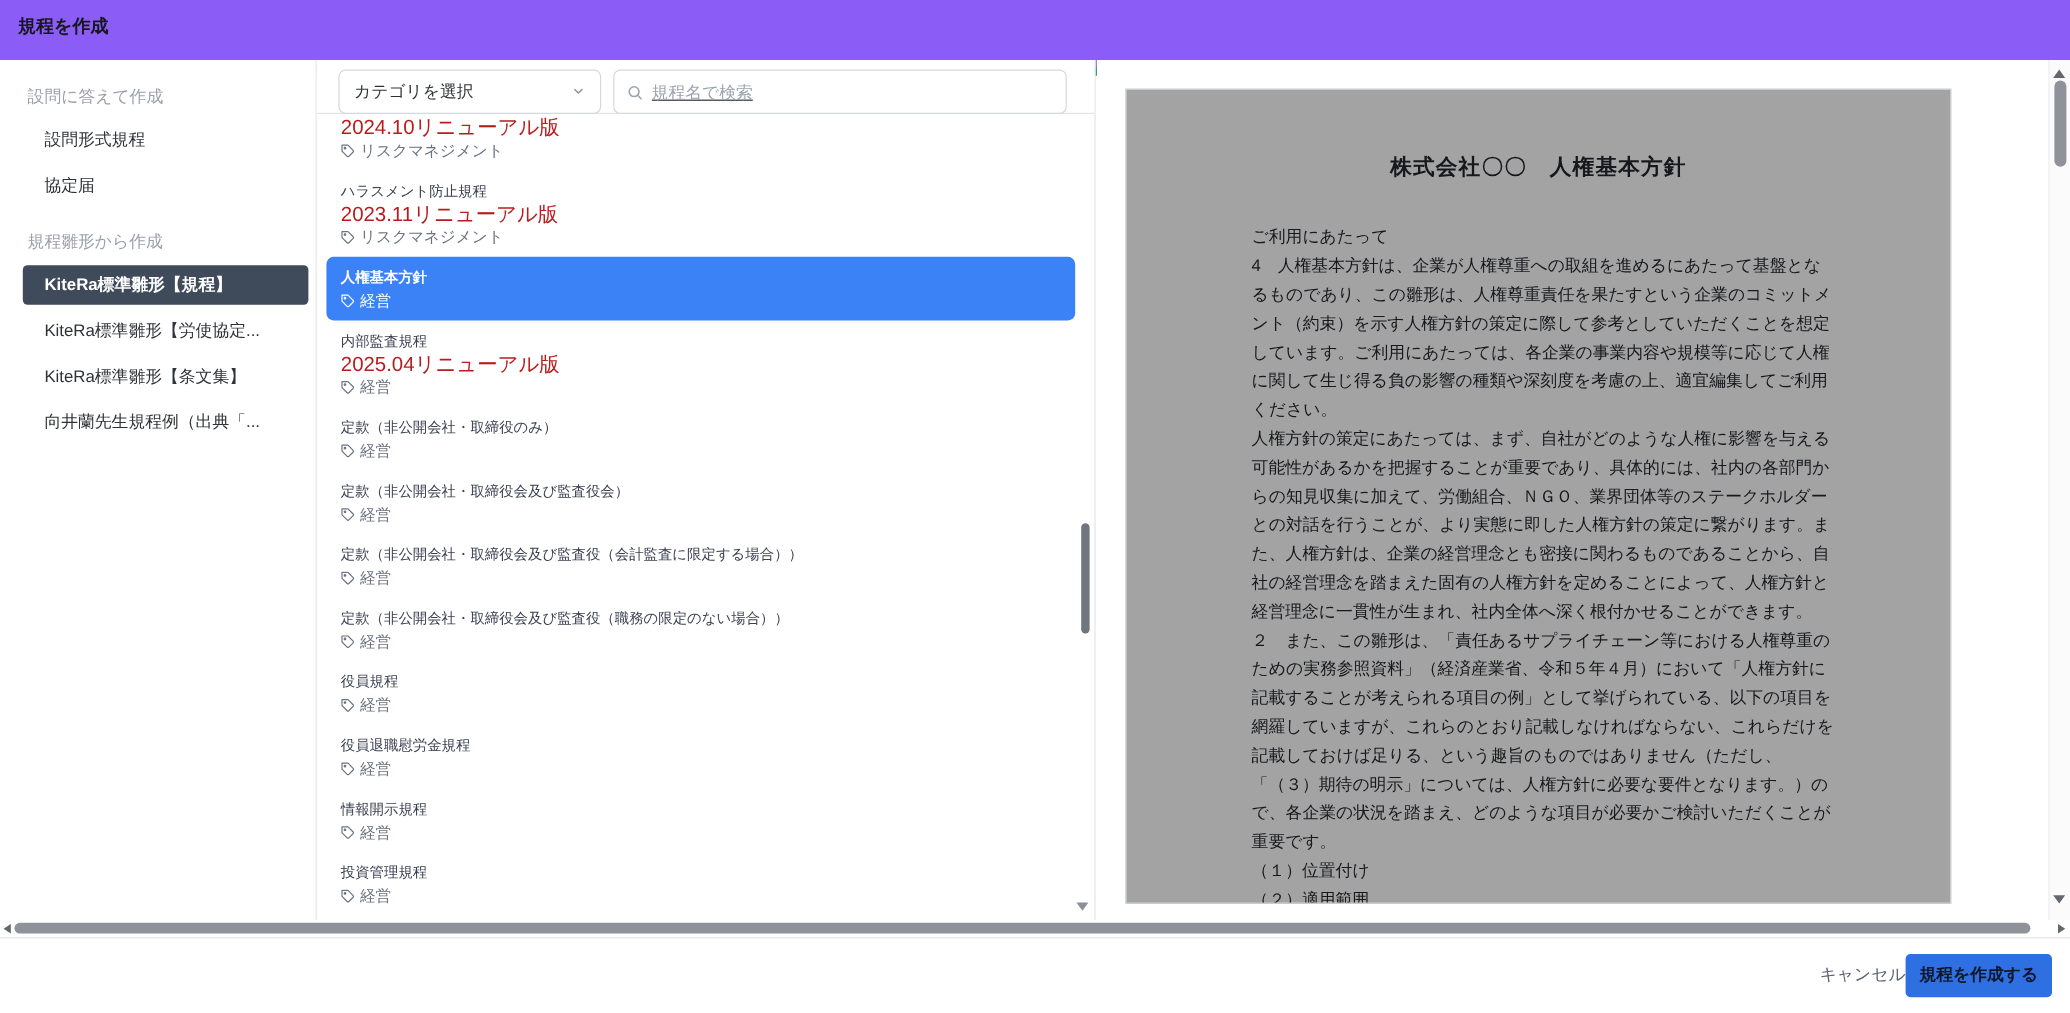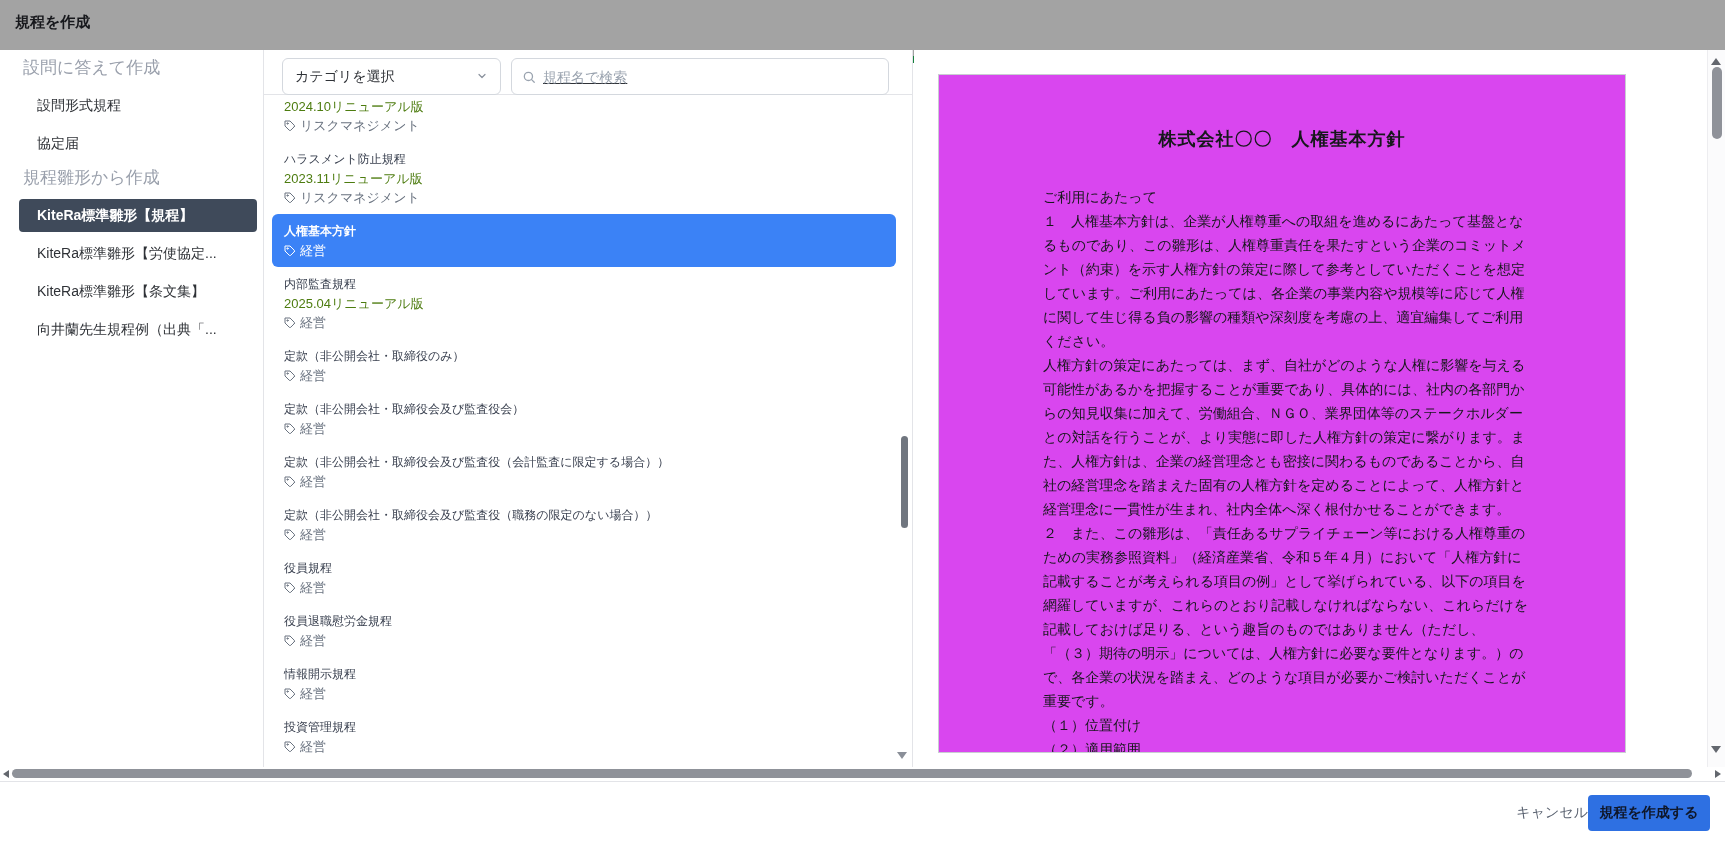--- a/index.html
+++ b/index.html
@@ -2,28 +2,28 @@
 <html><head>
 <meta charset="utf-8">
 <style>
   * { box-sizing: border-box; margin: 0; padding: 0; }
   html,body { width:1725px; height:844px; overflow:hidden; }
   body {
     font-family: "Liberation Sans", "DejaVu Sans", sans-serif;
     background:#fff; color:#2f3237; position:relative;
   }
   
-  .app-header { position:absolute; top:0; left:0; right:0; height:63px; background:#a3a3a3;
+  .app-header { position:absolute; top:0; left:0; right:0; height:63px; background:#8b5cf6;
     border-bottom:7px solid #15803d; }
   .app-header .title { position:absolute; left:15px; top:13px; font-size:15px; font-weight:bold; color:#17181c; }
 
   
   .sidebar { position:absolute; top:50px; left:0; width:264px; bottom:77px; background:#fff;
     border-right:1px solid #e3e4e8; overflow:hidden; }
-  .side-section-label { margin:6px 6px 10px 23px; font-size:17px; color:#9aa0ac; }
+  .side-section-label { margin:22px 6px 10px 23px; font-size:14px; color:#9aa0ac; }
   .side-item { margin:5px 6px 5px 19px; padding:7px 18px; font-size:14px; color:#2f3237;
     border-radius:4px; line-height:19px; white-space:nowrap; overflow:hidden; cursor:pointer; }
   .side-item.selected { background:#3f4a5a; color:#fff; font-weight:bold; }
 
   
   .middle { position:absolute; top:50px; left:264px; width:649px; bottom:77px; background:#fff;
     border-right:1px solid #e3e4e8; }
   .toolbar { position:absolute; top:0; left:0; right:0; height:45px; border-bottom:1px solid #e3e4e8;
     display:flex; align-items:flex-start; gap:10px; padding:8px 18px; background:#fff; z-index:3; }
   .cat-select { width:219px; height:37px; border:1px solid #d4d8de; border-radius:6px;
@@ -32,39 +32,39 @@
   .search-box { flex:1; max-width:378px; height:37px; border:1px solid #d4d8de; border-radius:6px;
     display:flex; align-items:center; padding:0 10px; gap:7px; background:#fff; }
   .search-box input { border:none; outline:none; font-size:14px; flex:1; color:#2f3237;
     font-family:"Liberation Sans","DejaVu Sans",sans-serif; background:transparent;text-decoration:underline; }
   .search-box input::placeholder { color:#9aa3af; }
 
   .reg-list { position:absolute; top:45px; left:0; right:0; bottom:0; overflow:hidden; }
   .reg-item { margin:0 16px 0 8px; padding:7px 14px 7px 12px; border-radius:6px; cursor:pointer; }
   .reg-item.clipped { margin-top:-5px; }
   .reg-item .r-title { font-size:12px; line-height:20px; color:#3a4150; white-space:nowrap; }
-  .reg-item .r-sub   { font-size:13px; line-height:19px; color:#4d7c0f; }
+  .reg-item .r-sub   { font-size:17px; line-height:19px; color:#b91c1c; }
   .reg-item .r-tag   { font-size:13px; line-height:19px; color:#6a7380; display:flex; align-items:center; gap:4px; }
   .reg-item .r-tag svg { flex:0 0 auto; }
   .reg-item.selected { background:#3b82f6; }
   .reg-item.selected .r-title { color:#ffffff; font-weight:bold; }
   .reg-item.selected .r-sub, .reg-item.selected .r-tag { color:#fff; }
 
   
   .mscroll-up   { position:absolute; right:5px; top:14px;   width:0; height:0;
     border-left:5px solid transparent; border-right:5px solid transparent; border-bottom:7px solid #8a8f98; }
   .mscroll-down { position:absolute; right:5px; bottom:8px; width:0; height:0;
     border-left:5px solid transparent; border-right:5px solid transparent; border-top:7px solid #8a8f98; }
   .mscroll-thumb { position:absolute; right:4px; top:386px; width:7px; height:92px;
     background:#70767f; border-radius:4px; }
 
   
   .preview { position:absolute; top:50px; left:914px; right:0; bottom:77px; background:#fff; overflow:hidden; }
   .doc-page { position:absolute; left:24px; top:24px; width:688px; height:679px;
-    border:1px solid #c9cdd2; background:#d946ef; overflow:hidden; }
+    border:1px solid #c9cdd2; background:#a3a3a3; overflow:hidden; }
   .doc-title { margin-top:52px; text-align:center; font-size:18px; font-weight:bold; color:#17181c;
     letter-spacing:1px; }
   .doc-body { margin:34px 88px 4px 104px; font-size:14px; line-height:24px; color:#17181c; }
   .doc-line { white-space:pre; }
 
   
   .vscroll { position:absolute; right:0; top:0; bottom:0; width:18px; background:#fbfbfc;
     border-left:1px solid #ededf0; }
   .vscroll-up   { position:absolute; right:4px; top:8px; width:0; height:0;
     border-left:5px solid transparent; border-right:5px solid transparent; border-bottom:7px solid #63676e; }
@@ -294,21 +294,21 @@
   <div class="mscroll-thumb"></div>
   <div class="mscroll-down"></div>
 </div>
 
 <div class="preview">
   <div class="doc-page">
     <div class="doc-title">株式会社〇〇　人権基本方針</div>
     <div class="doc-body" id="doc-body-root">
   <div class="doc-line">ご利用にあたって</div>
 
-  <div class="doc-line">１　人権基本方針は、企業が人権尊重への取組を進めるにあたって基盤とな</div>
+  <div class="doc-line">4　人権基本方針は、企業が人権尊重への取組を進めるにあたって基盤とな</div>
 
   <div class="doc-line">るものであり、この雛形は、人権尊重責任を果たすという企業のコミットメ</div>
 
   <div class="doc-line">ント（約束）を示す人権方針の策定に際して参考としていただくことを想定</div>
 
   <div class="doc-line">しています。ご利用にあたっては、各企業の事業内容や規模等に応じて人権</div>
 
   <div class="doc-line">に関して生じ得る負の影響の種類や深刻度を考慮の上、適宜編集してご利用</div>
 
   <div class="doc-line">ください。</div>

